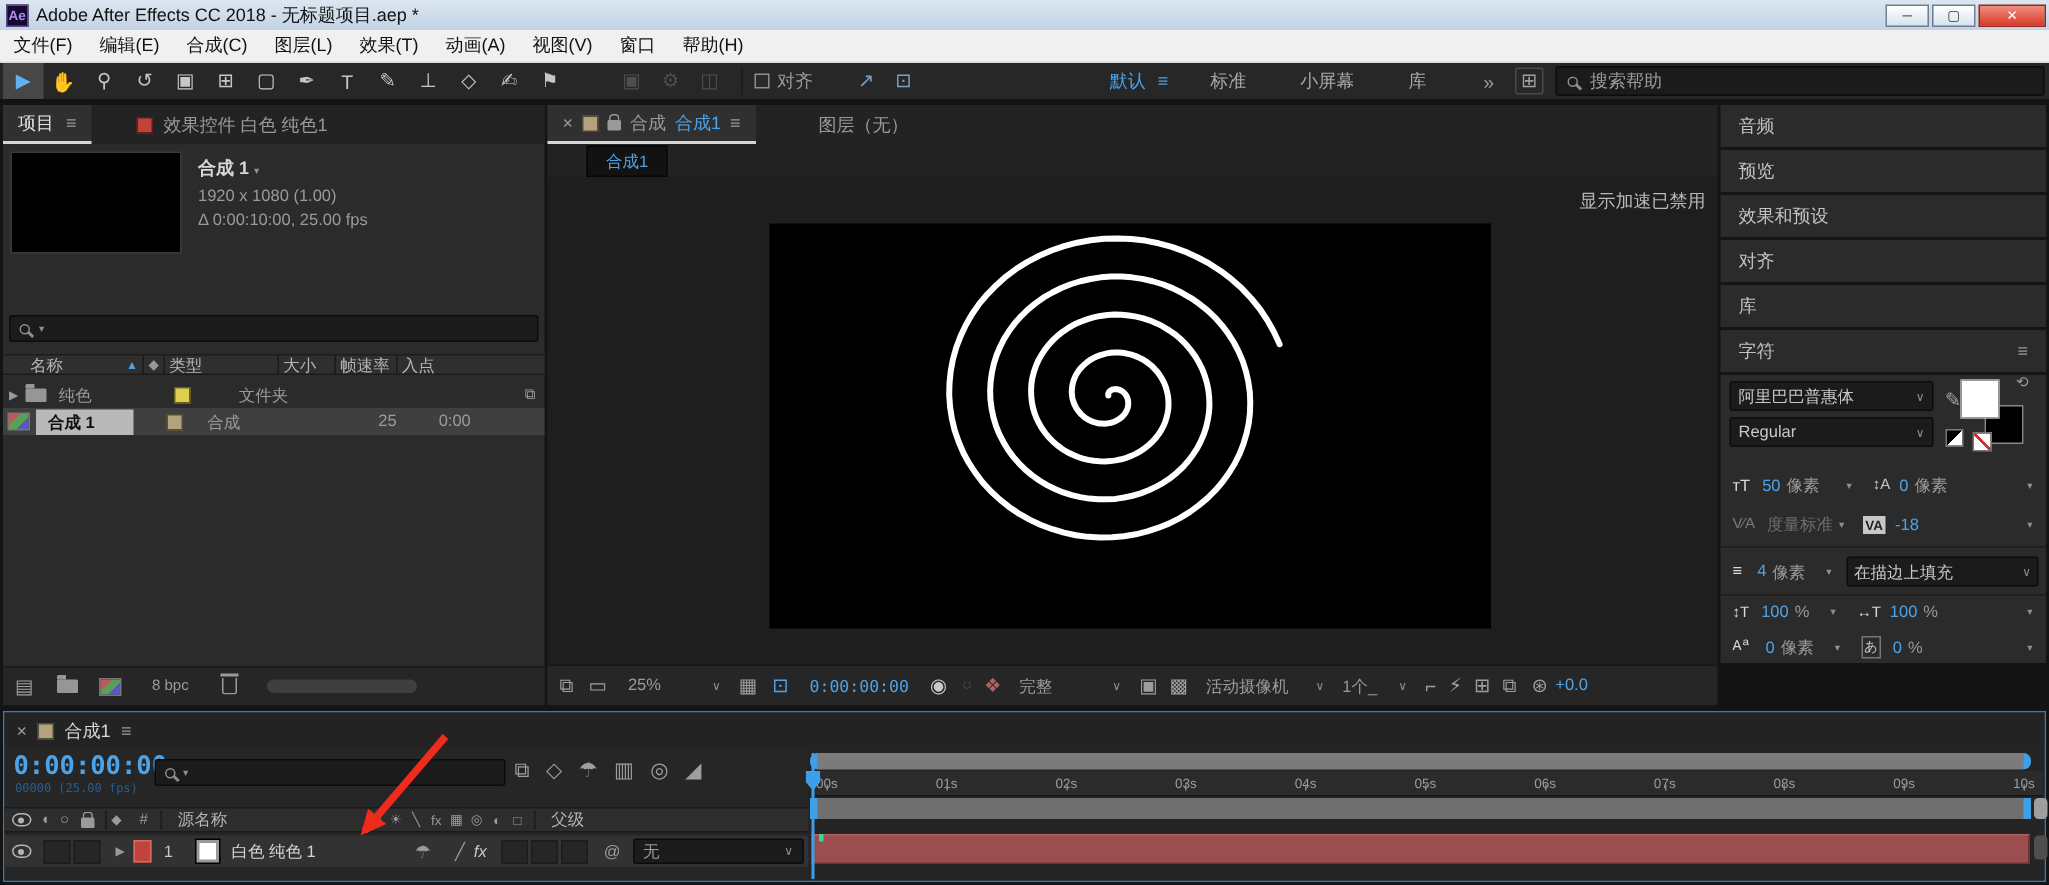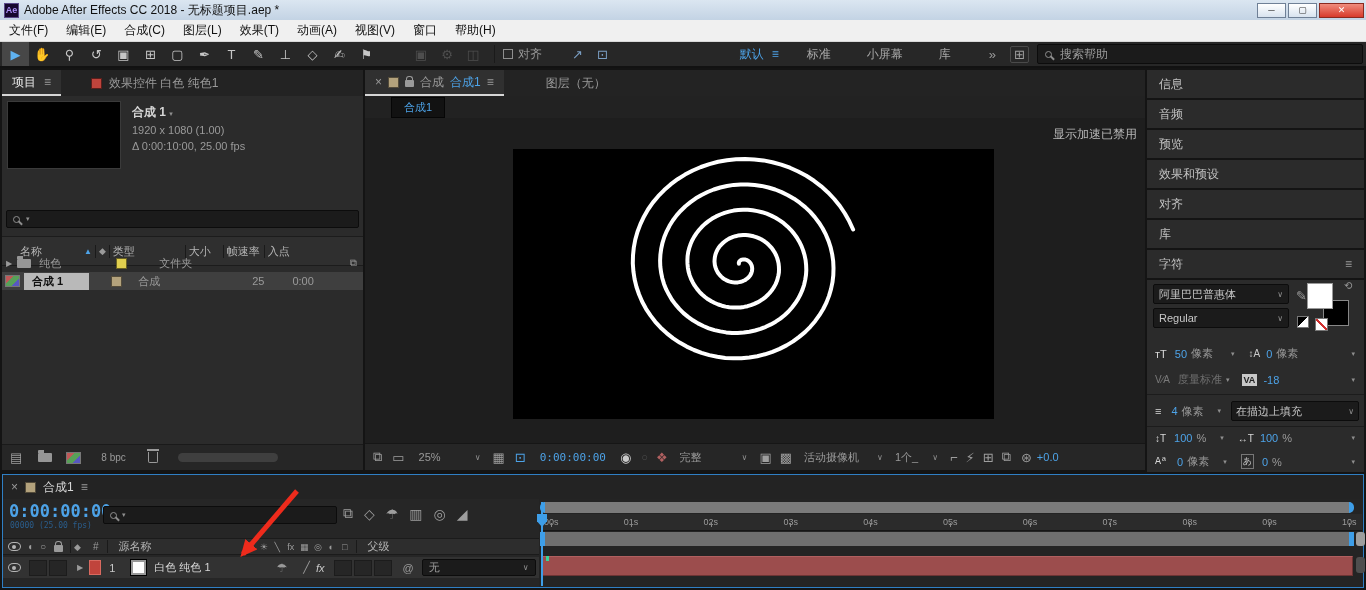--- a/index.html
+++ b/index.html
@@ -139,21 +139,21 @@
   <div class="abs" style="left:130px;top:34px;line-height:16px;">
     <div style="color:#d6d6d6;font-weight:bold;"><span>合成 1</span> <span class="step">▾</span></div>
     <div class="dim" style="font-size:11px;">1920 x 1080 (1.00)</div>
     <div class="dim" style="font-size:11px;">Δ 0:00:10:00, 25.00 fps</div>
   </div>
   <div class="abs f field" style="left:4px;top:140px;width:353px;height:18px;padding:0 6px;gap:6px;">
     <span class="mag"></span>
       <span class="step">▾</span>
   </div>
 
-  <div class="abs f" style="left:0;top:166px;width:361px;height:30px;background:#2f2f2f;border-top:1px solid #1c1c1c;border-bottom:1px solid #1c1c1c;font-size:11px;color:#b5b5b5;">
+  <div class="abs f" style="left:0;top:166px;width:361px;height:14px;background:#2f2f2f;border-top:1px solid #1c1c1c;border-bottom:1px solid #1c1c1c;font-size:11px;color:#b5b5b5;">
     <span style="margin-left:18px;">名称</span>
     <span class="blue" style="margin-left:42px;font-size:8px;">▲</span>
     <span class="sep"></span>
     <span class="dim" style="font-size:9px;">◆</span>
     <span class="sep"></span>
     <span>类型</span>
     <span class="sep" style="margin-left:50px;"></span>
     <span>大小</span>
     <span class="sep" style="margin-left:12px;"></span>
     <span>帧速率</span>
@@ -240,23 +240,20 @@
     <span class="ic" style="margin-left:8px;">⊞</span>
     <span class="ic" style="margin-left:8px;">⧉</span>
     <span class="ic" style="margin-left:10px;">⊛</span>
     <span class="blue" style="margin-left:5px;">+0.0</span>
   </div>
 </div>
 
 <div class="abs" style="left:1147px;top:70px;width:217px;height:400px;background:#141414;">
   <div>
       <div class="rp-head">
-        <span>信息</span>
-      </div>
-      <div class="rp-head">
         <span>音频</span>
       </div>
       <div class="rp-head">
         <span>预览</span>
       </div>
       <div class="rp-head">
         <span>效果和预设</span>
       </div>
       <div class="rp-head">
         <span>对齐</span>

